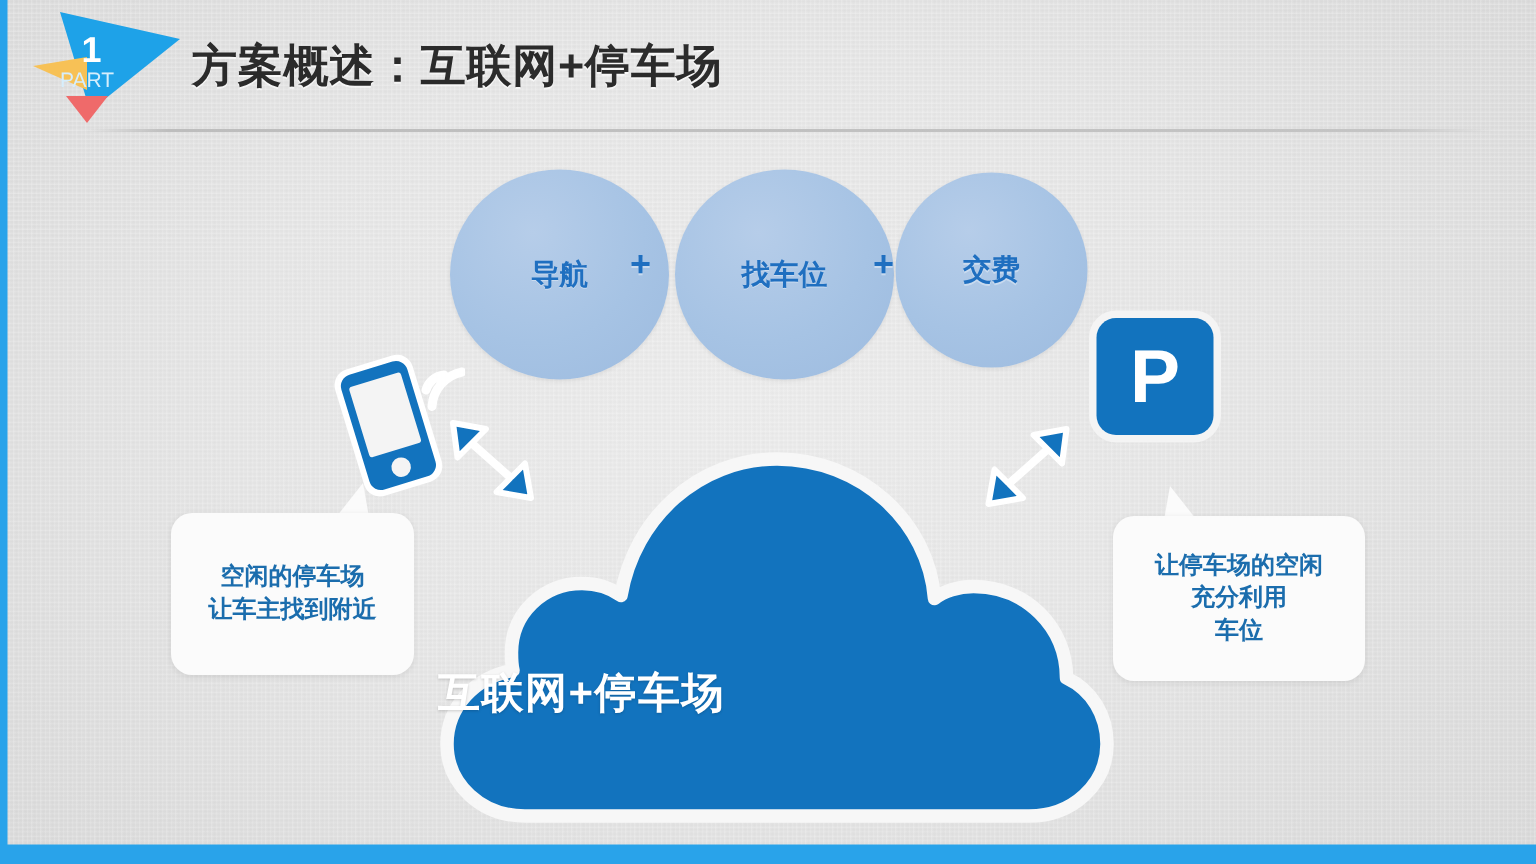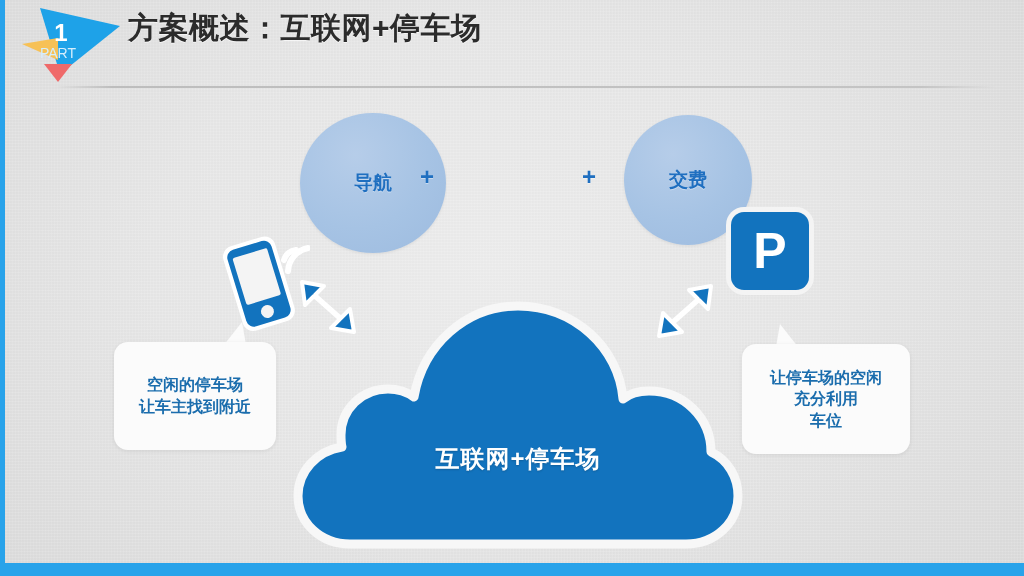--- a/index.html
+++ b/index.html
@@ -19,21 +19,21 @@
     background-image:
       repeating-linear-gradient(0deg, rgba(255,255,255,.35) 0px, rgba(255,255,255,0) 1px, rgba(0,0,0,.025) 2px, rgba(255,255,255,0) 3px),
       repeating-linear-gradient(90deg, rgba(255,255,255,.30) 0px, rgba(255,255,255,0) 1px, rgba(0,0,0,.02) 2px, rgba(255,255,255,0) 3px);
   }
   .edge-left{position:absolute;left:0;top:0;width:5px;height:576px;background:#29a3ea;}
   .edge-bottom{position:absolute;left:0;bottom:0;width:1024px;height:13px;background:#29a3ea;}
 
   
   .badge{position:absolute;left:14px;top:2px;width:110px;height:80px;}
   .title{
-    position:absolute;left:128px;top:8px;
+    position:absolute;left:128px;top:24px;
     font-size:30px;font-weight:bold;color:#2b2b2b;
     letter-spacing:.5px;white-space:nowrap;
     text-shadow:0 1px 0 rgba(255,255,255,.65);
   }
   .divider{
     position:absolute;left:56px;top:86px;width:940px;height:2px;
     background:linear-gradient(90deg,rgba(255,255,255,0) 0%,#bdbdbd 6%,#c4c4c4 92%,rgba(255,255,255,0) 100%);
   }
 
   
@@ -43,21 +43,21 @@
     display:flex;align-items:center;justify-content:center;
     box-shadow:0 1px 3px rgba(0,0,0,.07);
   }
   .circle span{
     font-size:19px;font-weight:bold;color:#1f6fc0;
     text-shadow:0 1px 0 rgba(255,255,255,.35);
     white-space:nowrap;
   }
   .c1{left:300px;top:113px;width:146px;height:140px;}
   .c2{left:450px;top:113px;width:146px;height:140px;}
-  .c3{left:624px;top:115px;width:128px;height:130px;}
+  .c3{left:597px;top:115px;width:128px;height:130px;}
   .plus{
     position:absolute;font-size:24px;font-weight:bold;color:#1f6fc0;
     text-shadow:0 1px 0 rgba(255,255,255,.4);
   }
   .p1{left:420px;top:163px;}
   .p2{left:582px;top:163px;}
 
   
   .psign{
     position:absolute;left:731px;top:212px;width:78px;height:78px;
@@ -71,21 +71,21 @@
   .phone{position:absolute;left:218px;top:232px;width:92px;height:100px;}
 
   
   .arrow-l{position:absolute;left:294px;top:278px;width:66px;height:62px;}
   .arrow-r{position:absolute;left:653px;top:282px;width:66px;height:62px;}
 
   
   .cloud{position:absolute;left:292px;top:296px;width:452px;height:254px;}
   .cloud-label{
     position:absolute;left:292px;top:443px;width:452px;
-    text-align:center;color:#ffffff;font-size:24px;font-weight:bold;
+    color:#ffffff;font-size:28px;font-weight:bold;
     letter-spacing:1px;
     text-shadow:0 1px 2px rgba(0,0,0,.18);
   }
 
   
   .callout{position:absolute;}
   .callout .box{
     position:absolute;left:0;top:22px;
     background:#fbfbfb;border-radius:14px;
     box-shadow:0 1px 4px rgba(0,0,0,.08);
@@ -126,20 +126,23 @@
   </div>
 
   <div class="title">方案概述：互联网+停车场</div>
   <div class="divider"></div>
 
   <div class="circle c1">
     <span>导航</span>
   </div>
   <div class="plus p1">+</div>
 
+  <div class="circle c2">
+    <span>找车位</span>
+  </div>
   <div class="plus p2">+</div>
 
   <div class="circle c3">
     <span>交费</span>
   </div>
 
   <div class="psign">
     <span>P</span>
   </div>
 

